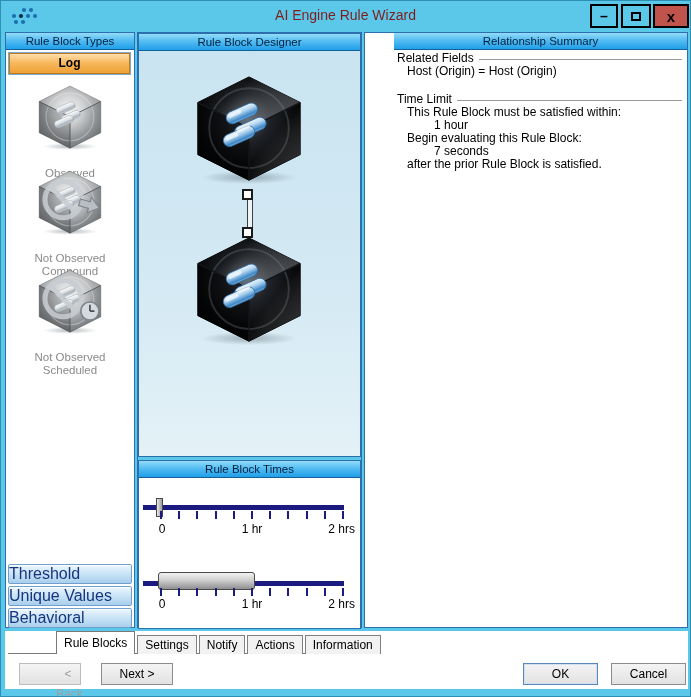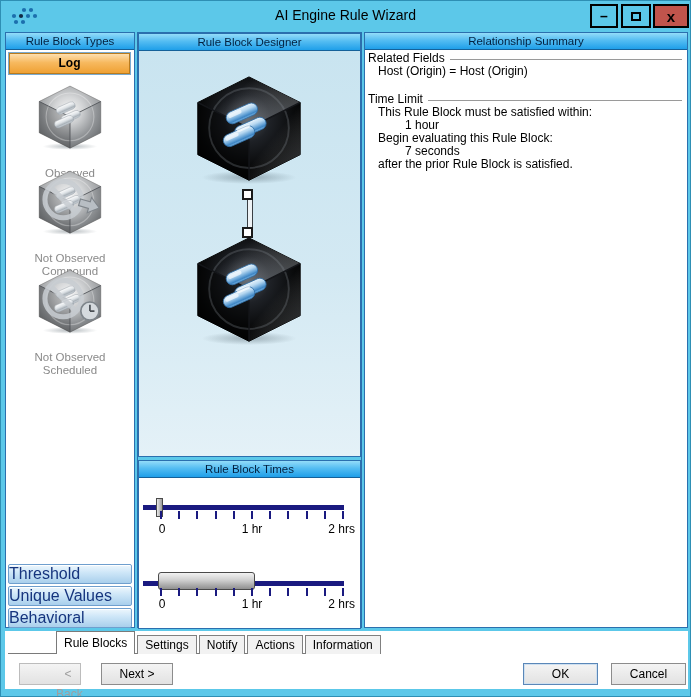--- a/index.html
+++ b/index.html
@@ -4,41 +4,41 @@
 <style>
   * { margin:0; padding:0; box-sizing:border-box; }
   body { font-family:"Liberation Sans", sans-serif; background:#ffffff; }
   #win {
     position:relative; width:691px; height:697px;
     background:#5cc8e9; border:1px solid #2e8fb4; overflow:hidden;
     font-size:12px; color:#000;
   }
   
   .titlebar { position:absolute; left:0; top:0; width:100%; height:28px; }
-  .title { position:absolute; left:0; right:0; top:6px; text-align:center; font-size:14px; color:#000000; }
+  .title { position:absolute; left:0; right:0; top:6px; text-align:center; font-size:14px; color:#7f1d1d; }
   .appicon { position:absolute; left:6px; top:4px; width:32px; height:22px; }
   .winbtn {
     position:absolute; top:3px; height:24px; border:2px solid #000;
     display:flex; align-items:center; justify-content:center;
     font-weight:bold; font-size:14px; color:#000; cursor:default;
   }
   .btn-min { left:589px; width:28px; }
   .btn-max { left:620px; width:30px; }
   .btn-close { left:652px; width:36px; background:#c0544c; font-size:15px; }
   .maxglyph { width:10px; height:9px; border:2px solid #000; display:inline-block; }
   
   .panel { position:absolute; top:31px; height:596px; background:#fff; border:1px solid #2b6fae; }
   .phead {
     height:17px; line-height:16px; text-align:center; font-size:11.5px; color:#03203f;
     background:linear-gradient(to bottom,#93dcf9 0%,#55bdf2 45%,#1f9fe9 100%);
     border-bottom:1px solid #156199;
   }
   #left-panel   { left:4px;   width:130px; }
   #middle-panel { left:136px; width:225px; background:none; }
-  #right-panel  { left:363px; width:324px; }
+  #right-panel  { left:363px; width:324px;padding-left:29px; }
   
   .logbtn {
     position:absolute; left:3px; top:20px; width:121px; height:21px;
     background:linear-gradient(to bottom,#fddfae 0%,#f7b95f 45%,#efa134 100%);
     border:1px solid #b97b1d; outline:1px solid #7aaad0;
     text-align:center; line-height:19px; font-weight:bold; font-size:12px; cursor:pointer;
   }
   .type-item { position:absolute; left:0; width:128px; text-align:center; }
   .type-item svg { display:block; margin:0 auto; }
   .type-label { margin-top:16px; color:#8a8a8a; font-size:11.5px; line-height:13px; white-space:pre-line; }

